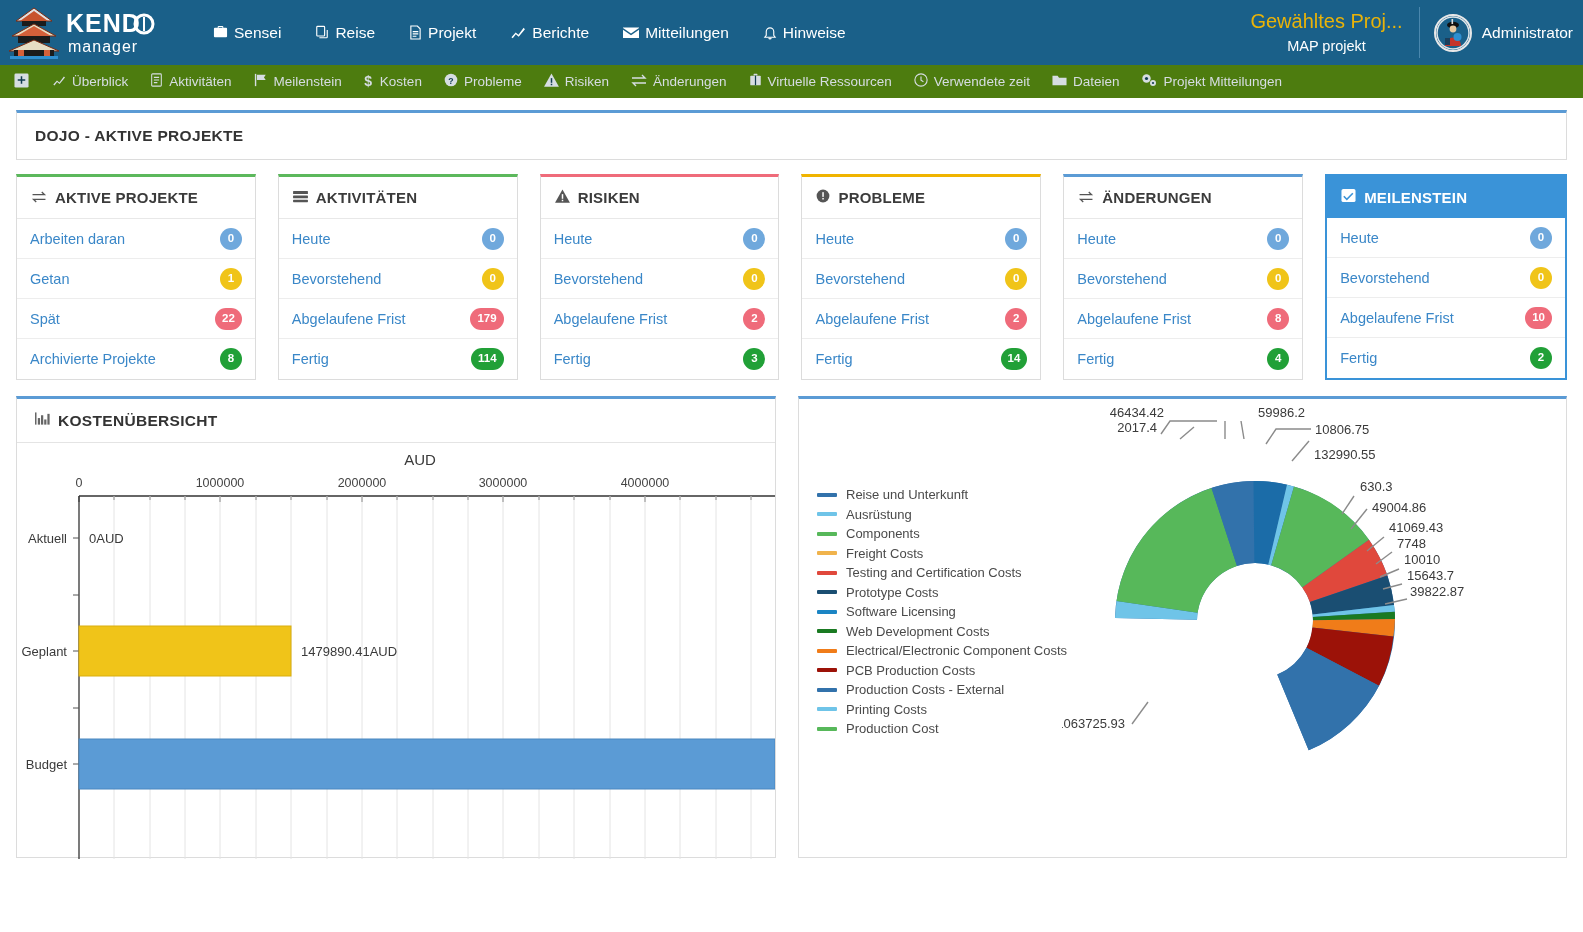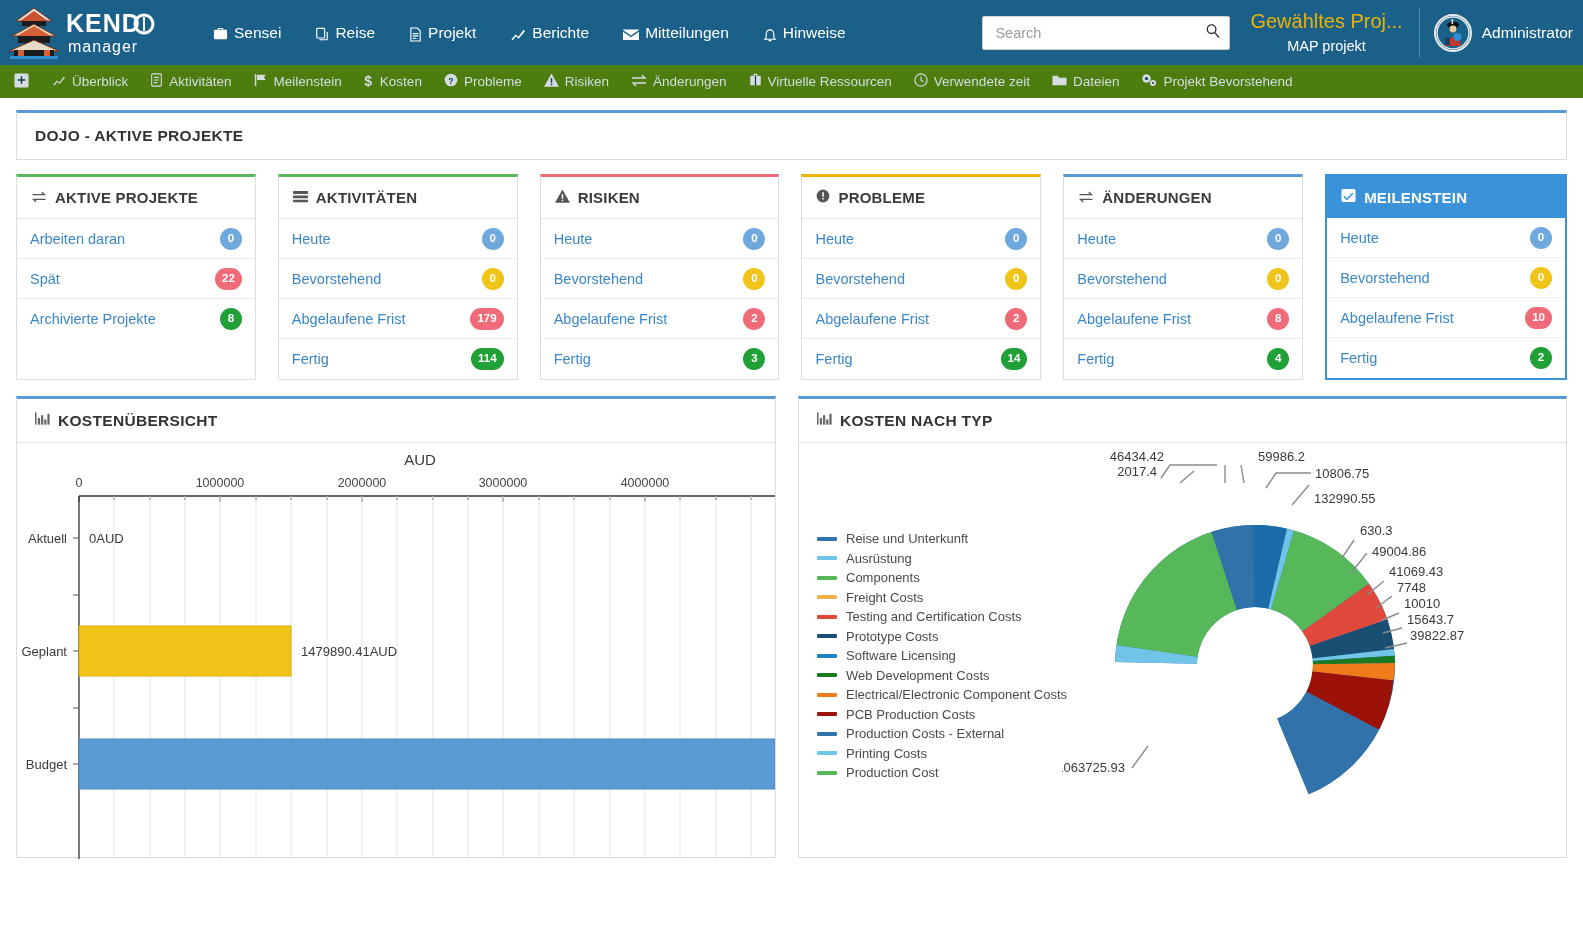--- a/index.html
+++ b/index.html
@@ -16,21 +16,21 @@
     height: 65px; width: 100%;
     background: #1a6089;
     display: flex; align-items: center;
     position: relative;
   }
   #logo-wrap { width: 160px; height: 65px; display: flex; align-items: center; padding-left: 6px; }
   .logo-svg { display: block; }
 
   #mainnav { display: flex; align-items: center; margin-left: 36px; }
   .navitem {
-    display: flex; align-items: flex-end; gap: 6px;
+    display: flex; align-items: center; gap: 6px;
     color: #ffffff; font-size: 15.5px;
     padding: 0 17px; text-decoration: none; white-space: nowrap;
   }
   .navitem .ico { display: inline-flex; align-items: center; }
 
   #header-right {
     position: absolute; right: 0; top: 0; height: 65px;
     display: flex; align-items: center;
   }
   #searchbox {
@@ -231,29 +231,20 @@
         <svg width="14" height="15" viewBox="0 0 14 16" fill="none" stroke="#fff" stroke-width="1.2">
             <path d="M3 11V7a4 4 0 118 0v4l1.5 2h-11z"></path>
             <path d="M5.6 14a1.6 1.6 0 002.8 0"></path>
           </svg>
       </span>
       <span>Hinweise</span>
     </a>
   </nav>
 
   <div id="header-right">
-    <div id="searchbox">
-      <input type="text" placeholder="Search" style="">
-      <span>
-        <svg width="16" height="16" viewBox="0 0 16 16" fill="none" stroke="#333" stroke-width="1.4">
-            <circle cx="6.6" cy="6.2" r="4.3"></circle>
-            <line x1="9.8" y1="9.6" x2="14" y2="14.5"></line>
-          </svg>
-      </span>
-    </div>
     <div id="proj-block">
       <div id="proj-label">Gewähltes Proj...</div>
       <div id="proj-name">MAP projekt</div>
     </div>
     <div id="avatar-wrap">
       <div id="avatar">
         <svg width="34" height="34" viewBox="0 0 34 34">
           <circle cx="17" cy="17" r="16" fill="#1a6089" stroke="#dfe6ea" stroke-width="1.5"></circle>
           <ellipse cx="17" cy="9" rx="6" ry="3.2" fill="#111"></ellipse>
           <rect x="15.5" y="3" width="1.6" height="5" fill="#e0e0e0"></rect>
@@ -347,21 +338,21 @@
         </svg></span>
     <span>Dateien</span>
   </a>
   <a class="subitem">
     <span><svg width="16" height="14" viewBox="0 0 16 14" fill="#d6dde2">
           <circle cx="5.5" cy="5.5" r="4.2"></circle>
           <circle cx="5.5" cy="5.5" r="1.6" fill="#123c52"></circle>
           <circle cx="12" cy="10" r="3"></circle>
           <circle cx="12" cy="10" r="1.1" fill="#123c52"></circle>
         </svg></span>
-    <span>Projekt Bevorstehend</span>
+    <span>Projekt Mitteilungen</span>
   </a>
 </div>
 
 <div id="page">
 
   <div class="panel" id="title-panel">
     <div class="panel-head">
       <span class="panel-title">DOJO - AKTIVE PROJEKTE</span>
     </div>
   </div>
@@ -372,20 +363,24 @@
       <div class="card-head">
         <span class="ico"><svg width="16" height="12" viewBox="0 0 16 13" fill="none" stroke="#555" stroke-width="1.4">
               <path d="M1 4h13l-3-3"></path>
               <path d="M15 9H2l3 3"></path>
             </svg></span>
         <span class="chtitle">AKTIVE PROJEKTE</span>
       </div>
       <div class="card-row">
         <span class="lbl">Arbeiten daran</span>
         <span class="badge blue">0</span>
+      </div>
+      <div class="card-row">
+        <span class="lbl">Getan</span>
+        <span class="badge yellow">1</span>
       </div>
       <div class="card-row">
         <span class="lbl">Spät</span>
         <span class="badge red">22</span>
       </div>
       <div class="card-row">
         <span class="lbl">Archivierte Projekte</span>
         <span class="badge green">8</span>
       </div>
     </div>
@@ -612,32 +607,20 @@
           <rect x="62" y="183" width="212" height="50" fill="#f0c419" stroke="#d9ae0f"></rect>
           <rect x="62" y="296" width="696" height="50" fill="#5b9bd5" stroke="#4a87c0"></rect>
 
           <text x="72" y="100" font-size="13" fill="#3a3a3a" font-family="Liberation Sans, sans-serif">0AUD</text>
           <text x="284" y="213" font-size="13" fill="#3a3a3a" font-family="Liberation Sans, sans-serif">1479890.41AUD</text>
         </svg>
       </div>
     </div>
 
     <div class="panel" id="type-panel">
-      <div class="panel-head">
-        <span style="margin-right:8px">
-          <svg width="15" height="14" viewBox="0 0 16 14" fill="#666">
-              <rect x="0" y="0" width="1.6" height="13"></rect>
-              <rect x="3" y="6" width="2.4" height="7"></rect>
-              <rect x="6.4" y="3" width="2.4" height="10"></rect>
-              <rect x="9.8" y="7.5" width="2.4" height="5.5"></rect>
-              <rect x="13.2" y="1.5" width="2.4" height="11.5"></rect>
-            </svg>
-        </span>
-        <span class="panel-title">KOSTEN NACH TYP</span>
-      </div>
       <div class="panel-body">
 
         <div id="donut-legend">
           <div class="leg-row">
               <span class="leg-swatch" style="background:#3272ab"></span>
               <span class="leg-text">Reise und Unterkunft</span>
             </div>
           <div class="leg-row">
               <span class="leg-swatch" style="background:#6fc4e8"></span>
               <span class="leg-text">Ausrüstung</span>

